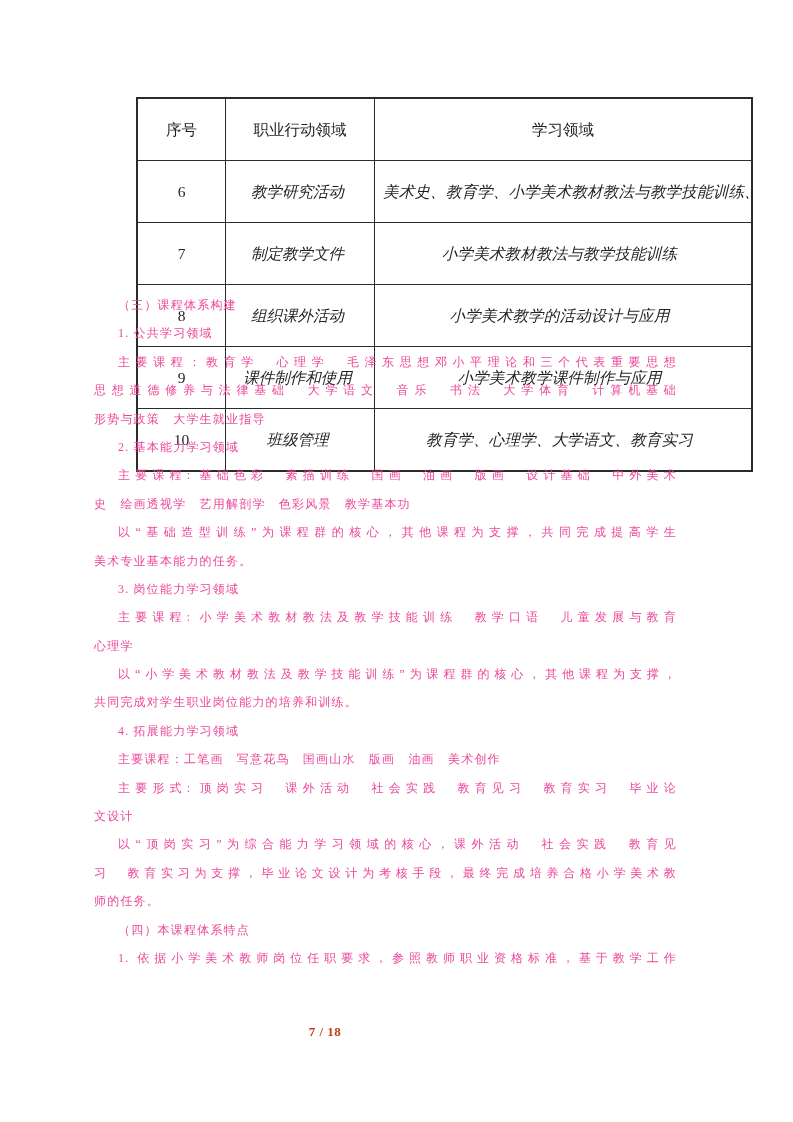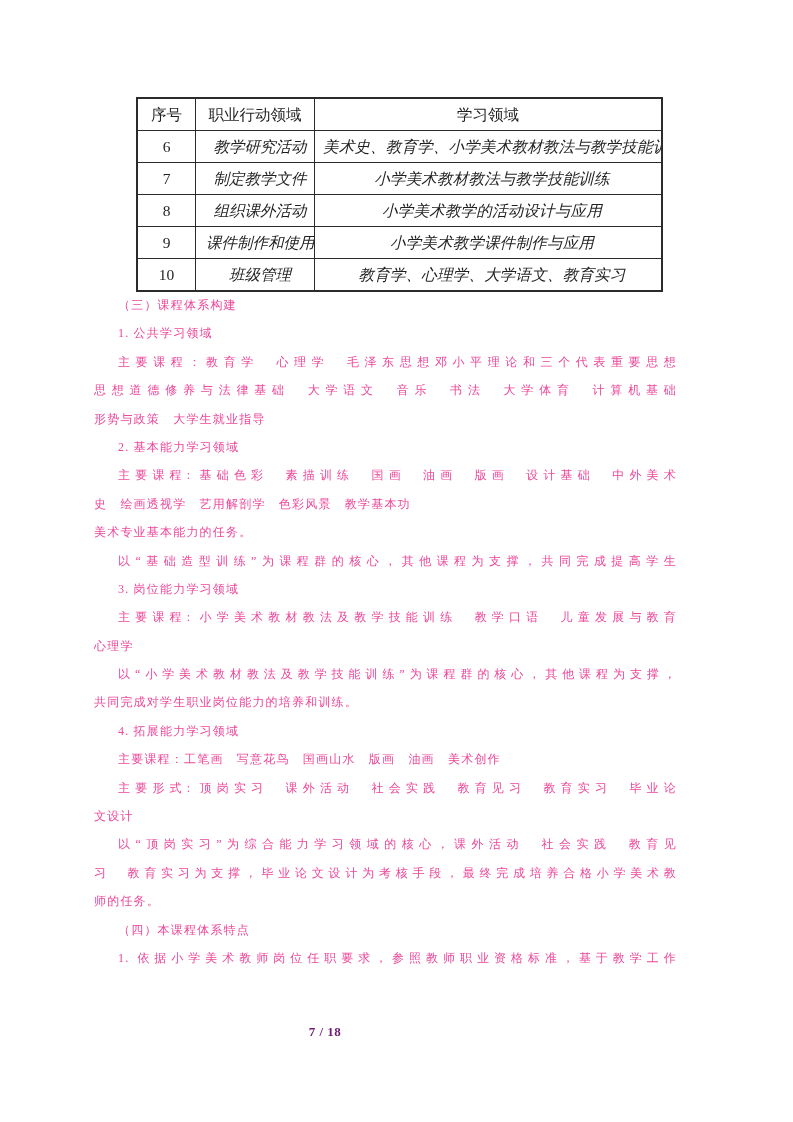--- a/index.html
+++ b/index.html
@@ -19,21 +19,21 @@
     left:136px;top:97px;
     width:521px;
     border-collapse:collapse;
     table-layout:fixed;
     font-size:15.5px;
     color:#1f1f1f;
   }
   .doc-table td{
     border:1.6px solid #2b2b2b;
     height:31px;
-    padding:0;
+    padding:15px;
     vertical-align:middle;
     line-height:1.1;
     overflow:hidden;
     white-space:nowrap;
     margin-left:10px;
   }
   .doc-table{border:2.2px solid #2b2b2b;}
   .doc-table .c-no{width:57px;text-align:center;}
   .doc-table .c-field{width:118px;}
   .doc-table .c-learn{width:346px;}
@@ -66,21 +66,21 @@
   .line.fill.indent{padding-left:24px;}
 
   
   .footer{
     position:absolute;
     left:0;top:1024px;
     width:650px;
     text-align:center;
     font-size:13px;
     font-weight:700;
-    color:#701a75;
+    color:#c2410c;
     letter-spacing:0.5px;
   }
 </style>
 </head>
 <body>
 
 <div class="page">
 
   <table class="doc-table">
     <tbody>
@@ -119,22 +119,22 @@
 
   <div class="body-text">
     <div class="line indent">（三）课程体系构建</div>
     <div class="line indent">1. 公共学习领域</div>
     <div class="line indent fill">主要课程：教育学　心理学　毛泽东思想邓小平理论和三个代表重要思想</div>
     <div class="line fill">思想道德修养与法律基础　大学语文　音乐　书法　大学体育　计算机基础</div>
     <div class="line">形势与政策　大学生就业指导</div>
     <div class="line indent">2. 基本能力学习领域</div>
     <div class="line indent fill">主要课程: 基础色彩　素描训练　国画　油画　版画　设计基础　中外美术</div>
     <div class="line">史　绘画透视学　艺用解剖学　色彩风景　教学基本功</div>
+    <div class="line indent fill">以“基础造型训练”为课程群的核心，其他课程为支撑，共同完成提高学生</div>
     <div class="line">美术专业基本能力的任务。</div>
-    <div class="line indent fill">以“基础造型训练”为课程群的核心，其他课程为支撑，共同完成提高学生</div>
     <div class="line indent">3. 岗位能力学习领域</div>
     <div class="line indent fill">主要课程: 小学美术教材教法及教学技能训练　教学口语　儿童发展与教育</div>
     <div class="line">心理学</div>
     <div class="line indent fill">以“小学美术教材教法及教学技能训练”为课程群的核心，其他课程为支撑，</div>
     <div class="line">共同完成对学生职业岗位能力的培养和训练。</div>
     <div class="line indent">4. 拓展能力学习领域</div>
     <div class="line indent">主要课程：工笔画　写意花鸟　国画山水　版画　油画　美术创作</div>
     <div class="line indent fill">主要形式: 顶岗实习　课外活动　社会实践　教育见习　教育实习　毕业论</div>
     <div class="line">文设计</div>
     <div class="line indent fill">以“顶岗实习”为综合能力学习领域的核心，课外活动　社会实践　教育见</div>

